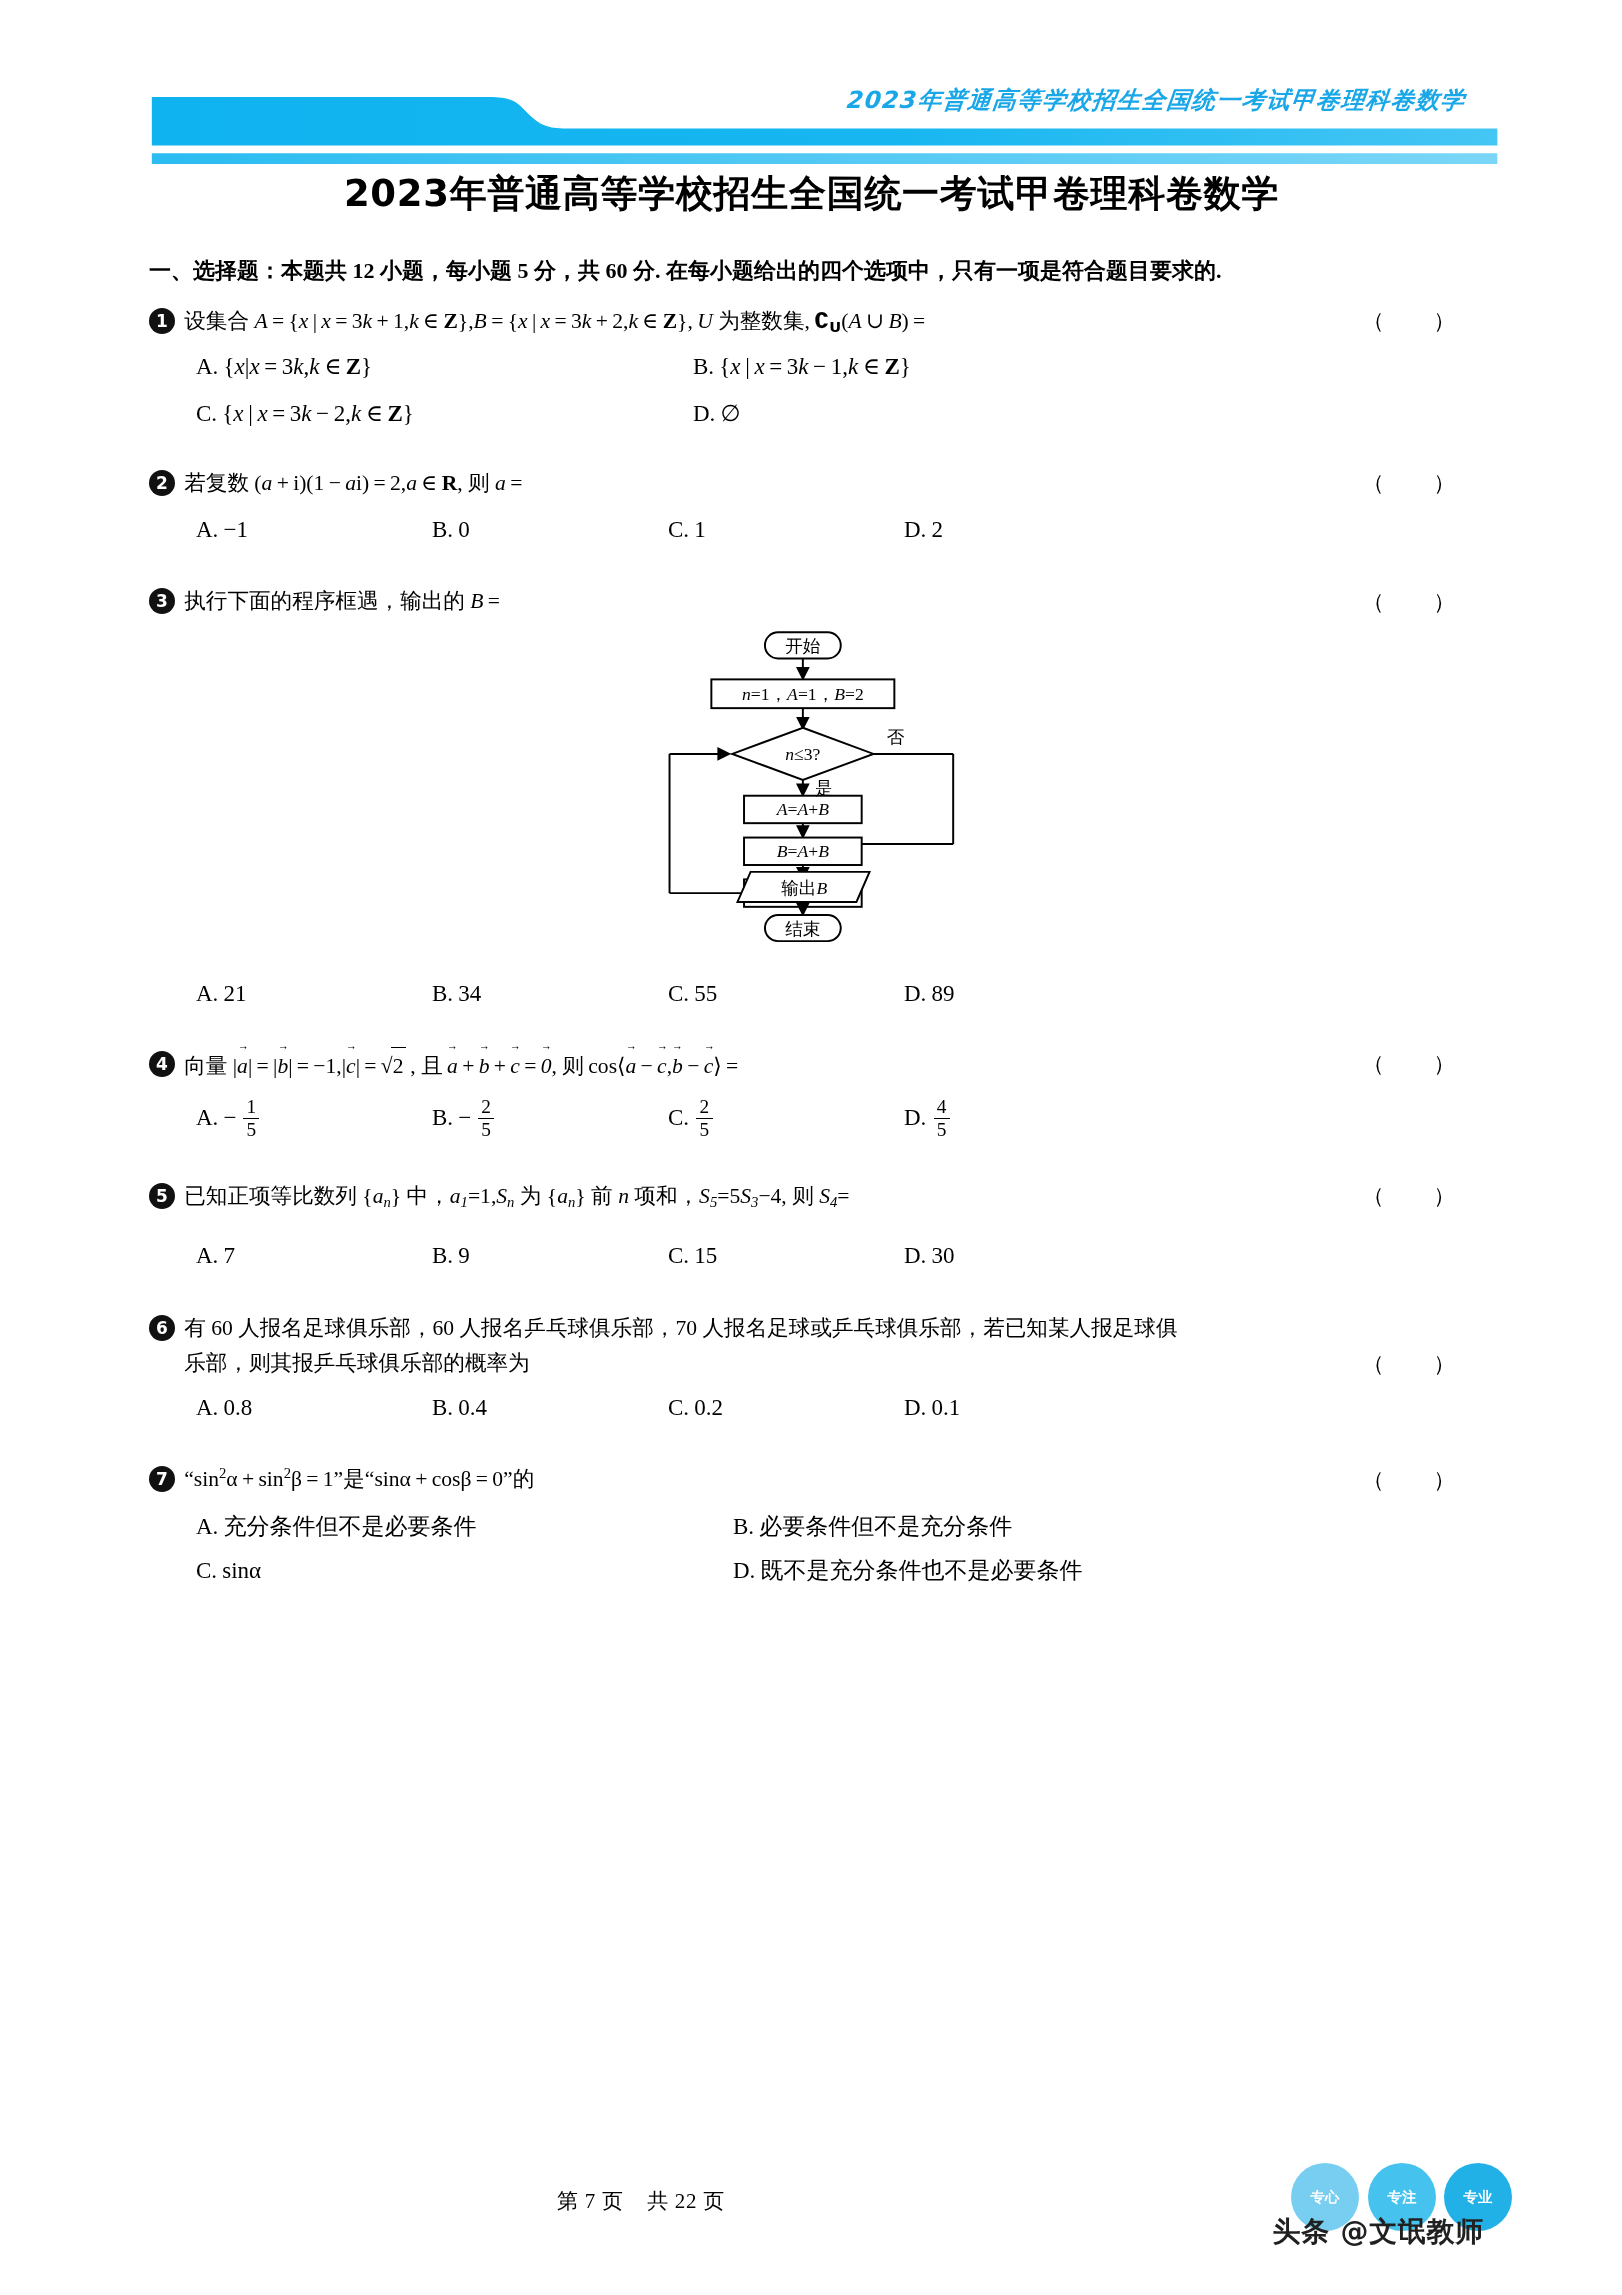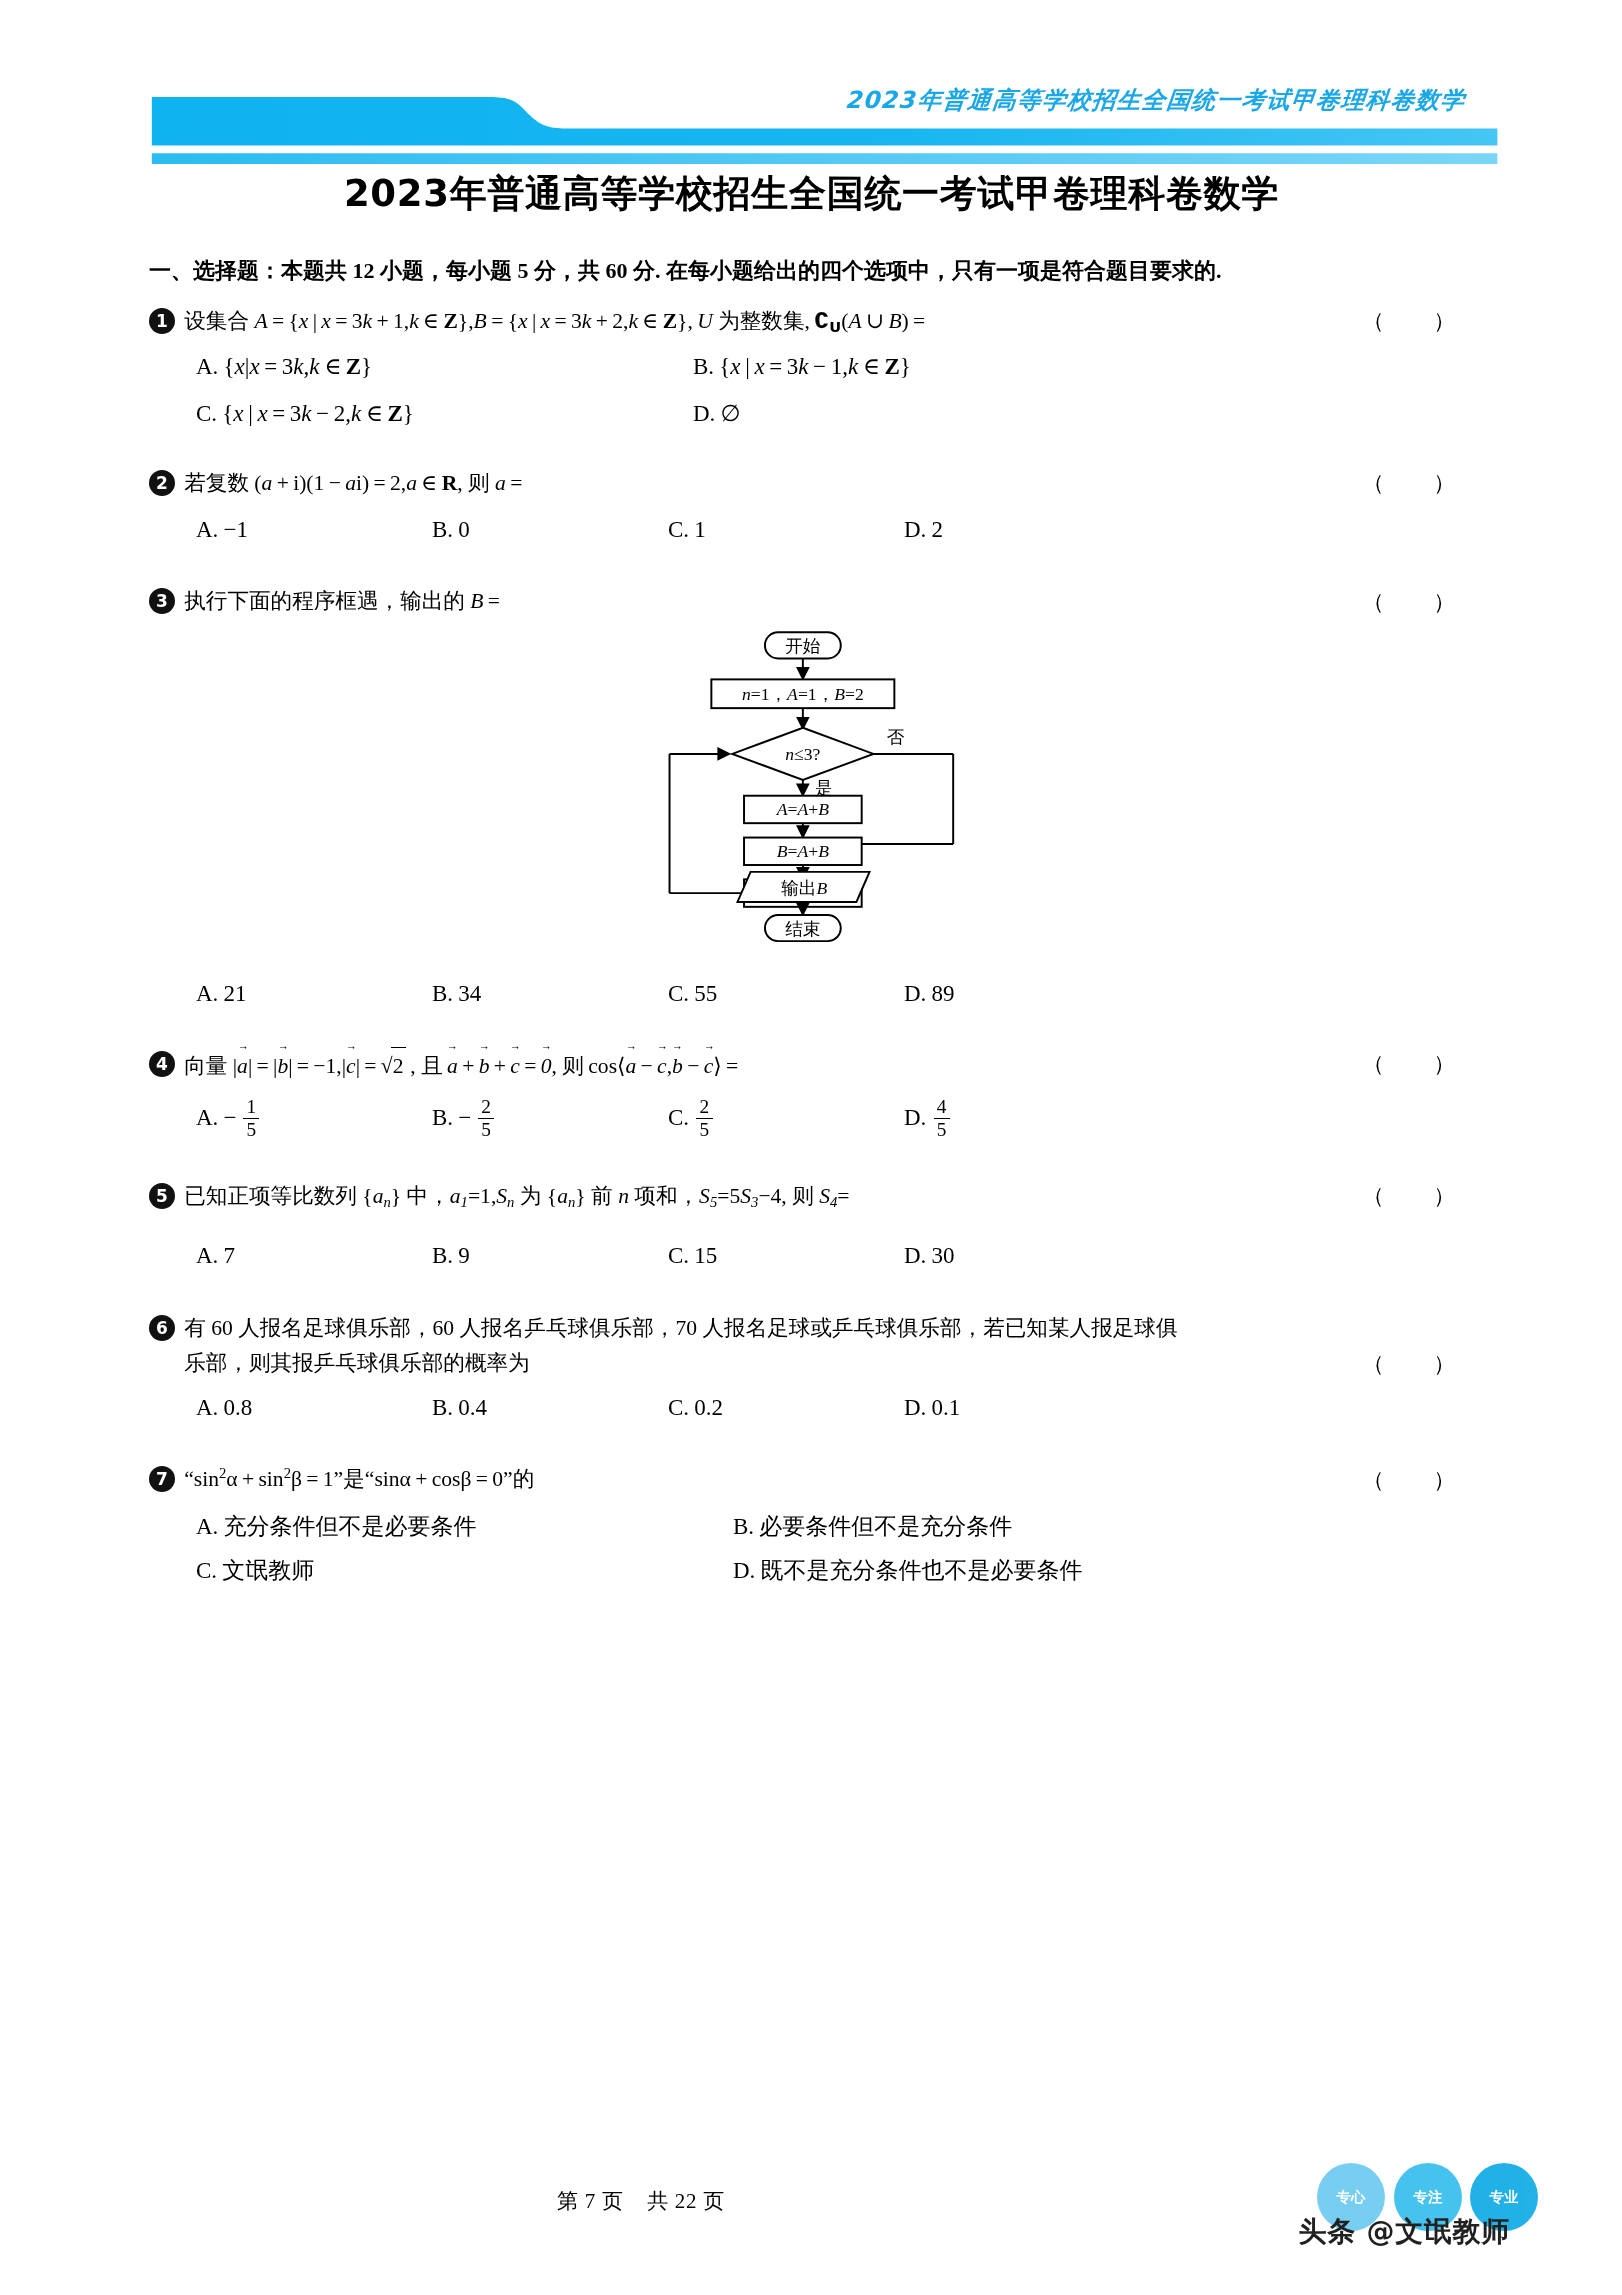--- a/index.html
+++ b/index.html
@@ -199,21 +199,21 @@
     top: 2187px;
     width: 1282px;
     text-align: center;
     font-size: 21px;
     letter-spacing: 0.7px;
   }
   .footer-page .gap { display: inline-block; width: 23.6px; }
 
   .watermark {
     position: absolute;
-    left: 1279px;
+    left: 1253px;
     top: 2158px;
     width: 308px;
     height: 118px;
     opacity: 0.96;
   }
   .wm-circle {
     position: absolute;
     border-radius: 50%;
     display: flex;
     align-items: center;
@@ -452,21 +452,21 @@
 
     <div class="q-block" style="margin-top:37px;">
       <div class="q-row">
         <div class="q-badge">7</div>
         <div class="q-text">“sin<span class="sup">2</span>α + sin<span class="sup">2</span>β = 1”是“sinα + cosβ = 0”的</div>
         <div class="q-paren">（     ）</div>
       </div>
       <div class="opts cols2w" style="margin-top:11.8px;">
         <div class="opt"><span class="lab">A.</span><span>充分条件但不是必要条件</span></div>
         <div class="opt"><span class="lab">B.</span><span>必要条件但不是充分条件</span></div>
-        <div class="opt"><span class="lab">C.</span><span>文氓教师</span></div>
+        <div class="opt"><span class="lab">C.</span><span>sinα</span></div>
         <div class="opt"><span class="lab">D.</span><span>既不是充分条件也不是必要条件</span></div>
       </div>
     </div>
 
   </div>
 
   <div class="footer-page">
     <span>第 7 页</span><span class="gap"></span><span>共 22 页</span>
   </div>
 

